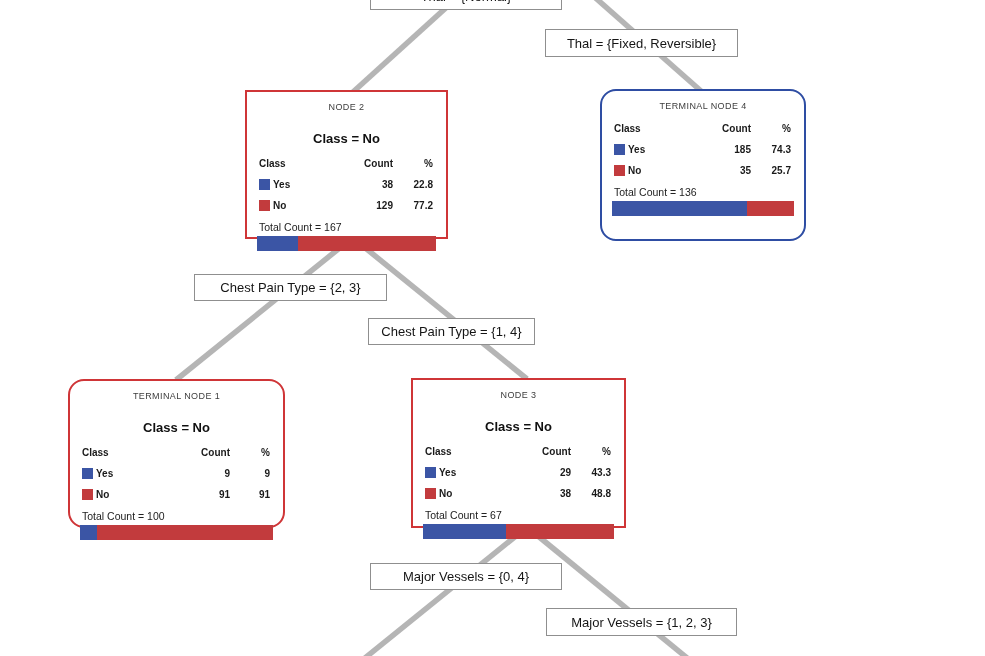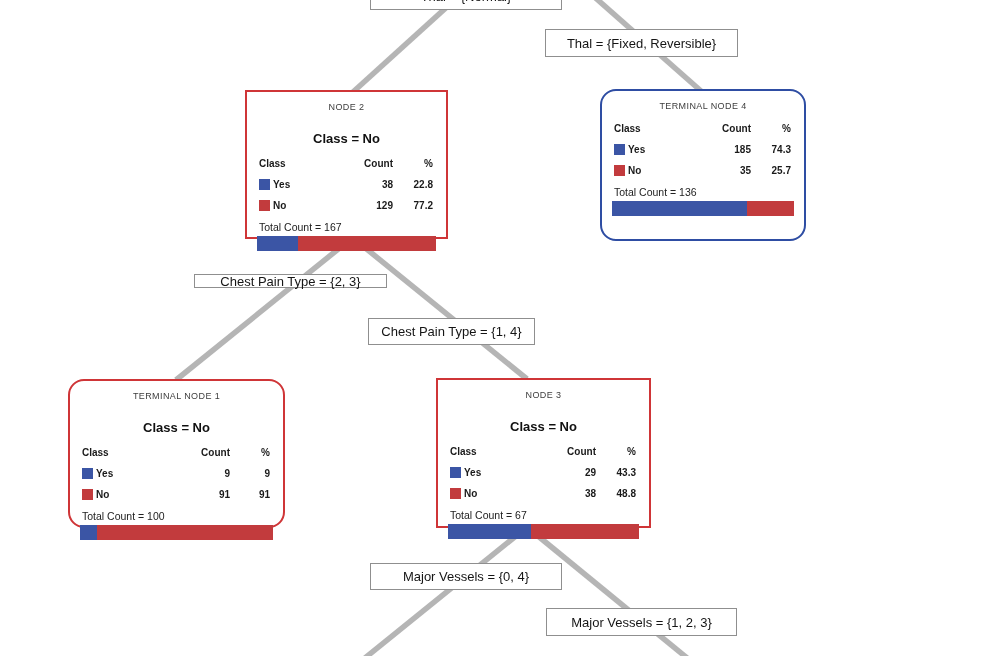--- a/index.html
+++ b/index.html
@@ -48,21 +48,21 @@
     <line x1="352" y1="238" x2="176" y2="380"></line>
     <line x1="353" y1="238" x2="527" y2="379"></line>
     <line x1="527" y1="527" x2="360" y2="662"></line>
     <line x1="527" y1="527" x2="692" y2="662"></line>
   </svg>
 
   <div class="edge-label" style="left:370px;top:-18px;width:192px;height:28px">Thal = {Normal}</div>
 
   <div class="edge-label" style="left:545px;top:29px;width:193px;height:28px">Thal = {Fixed, Reversible}</div>
 
-  <div class="edge-label" style="left:194px;top:274px;width:193px;height:14px">Chest Pain Type = {2, 3}</div>
+  <div class="edge-label" style="left:194px;top:274px;width:193px;height:27px">Chest Pain Type = {2, 3}</div>
 
   <div class="edge-label" style="left:368px;top:318px;width:167px;height:27px">Chest Pain Type = {1, 4}</div>
 
   <div class="edge-label" style="left:370px;top:563px;width:192px;height:27px">Major Vessels = {0, 4}</div>
 
   <div class="edge-label" style="left:546px;top:608px;width:191px;height:28px">Major Vessels = {1, 2, 3}</div>
 
   <div class="node red" style="left:245px;top:90px;width:203px;height:149px">
     <div class="node-title">NODE 2</div>
     <div class="node-class">Class = No</div>
@@ -154,21 +154,21 @@
         <span class="c-pct">91</span>
       </div>
     </div>
     <div class="total">Total Count = 100</div>
     <div class="bar">
       <div class="bar-yes" style="width: 9%;"></div>
       <div class="bar-no"></div>
     </div>
   </div>
 
-  <div class="node red" style="left:436px;top:378px;width:215px;height:150px">
+  <div class="node red" style="left:411px;top:378px;width:215px;height:150px">
     <div class="node-title">NODE 3</div>
     <div class="node-class">Class = No</div>
     <div class="node-table">
       <div class="trow head">
         <span class="c-label">Class</span>
         <span class="c-count">Count</span>
         <span class="c-pct">%</span>
       </div>
       <div class="trow">
         <span class="c-label">

